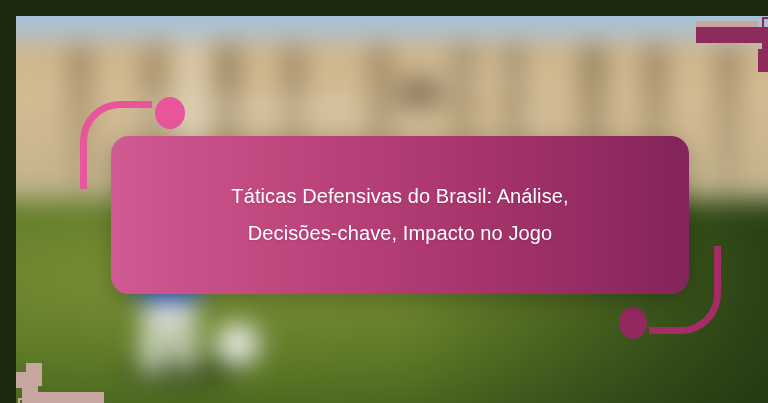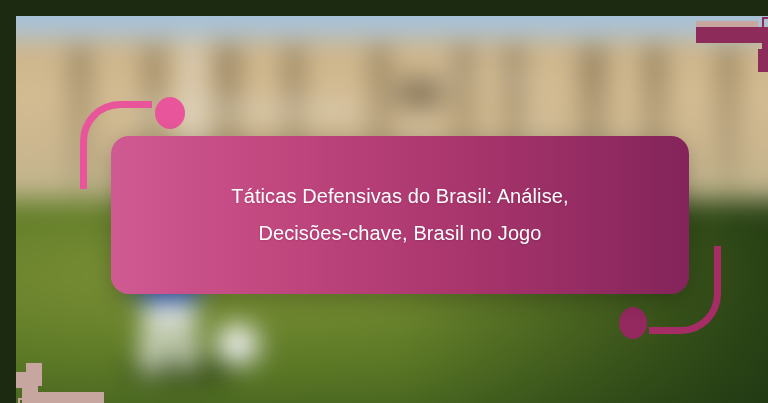--- a/index.html
+++ b/index.html
@@ -211,17 +211,17 @@
 
   <div class="deco-bracket-tl"></div>
   <div class="deco-dot-tl"></div>
 
   <div class="deco-bracket-br"></div>
   <div class="deco-dot-br"></div>
 
   <div class="title-card">
     <div class="title-text">
       <span>Táticas Defensivas do Brasil: Análise,</span><br>
-      <span>Decisões-chave, Brasil no Jogo</span>
+      <span>Decisões-chave, Impacto no Jogo</span>
     </div>
   </div>
 
 </div>
 
 </body></html>

